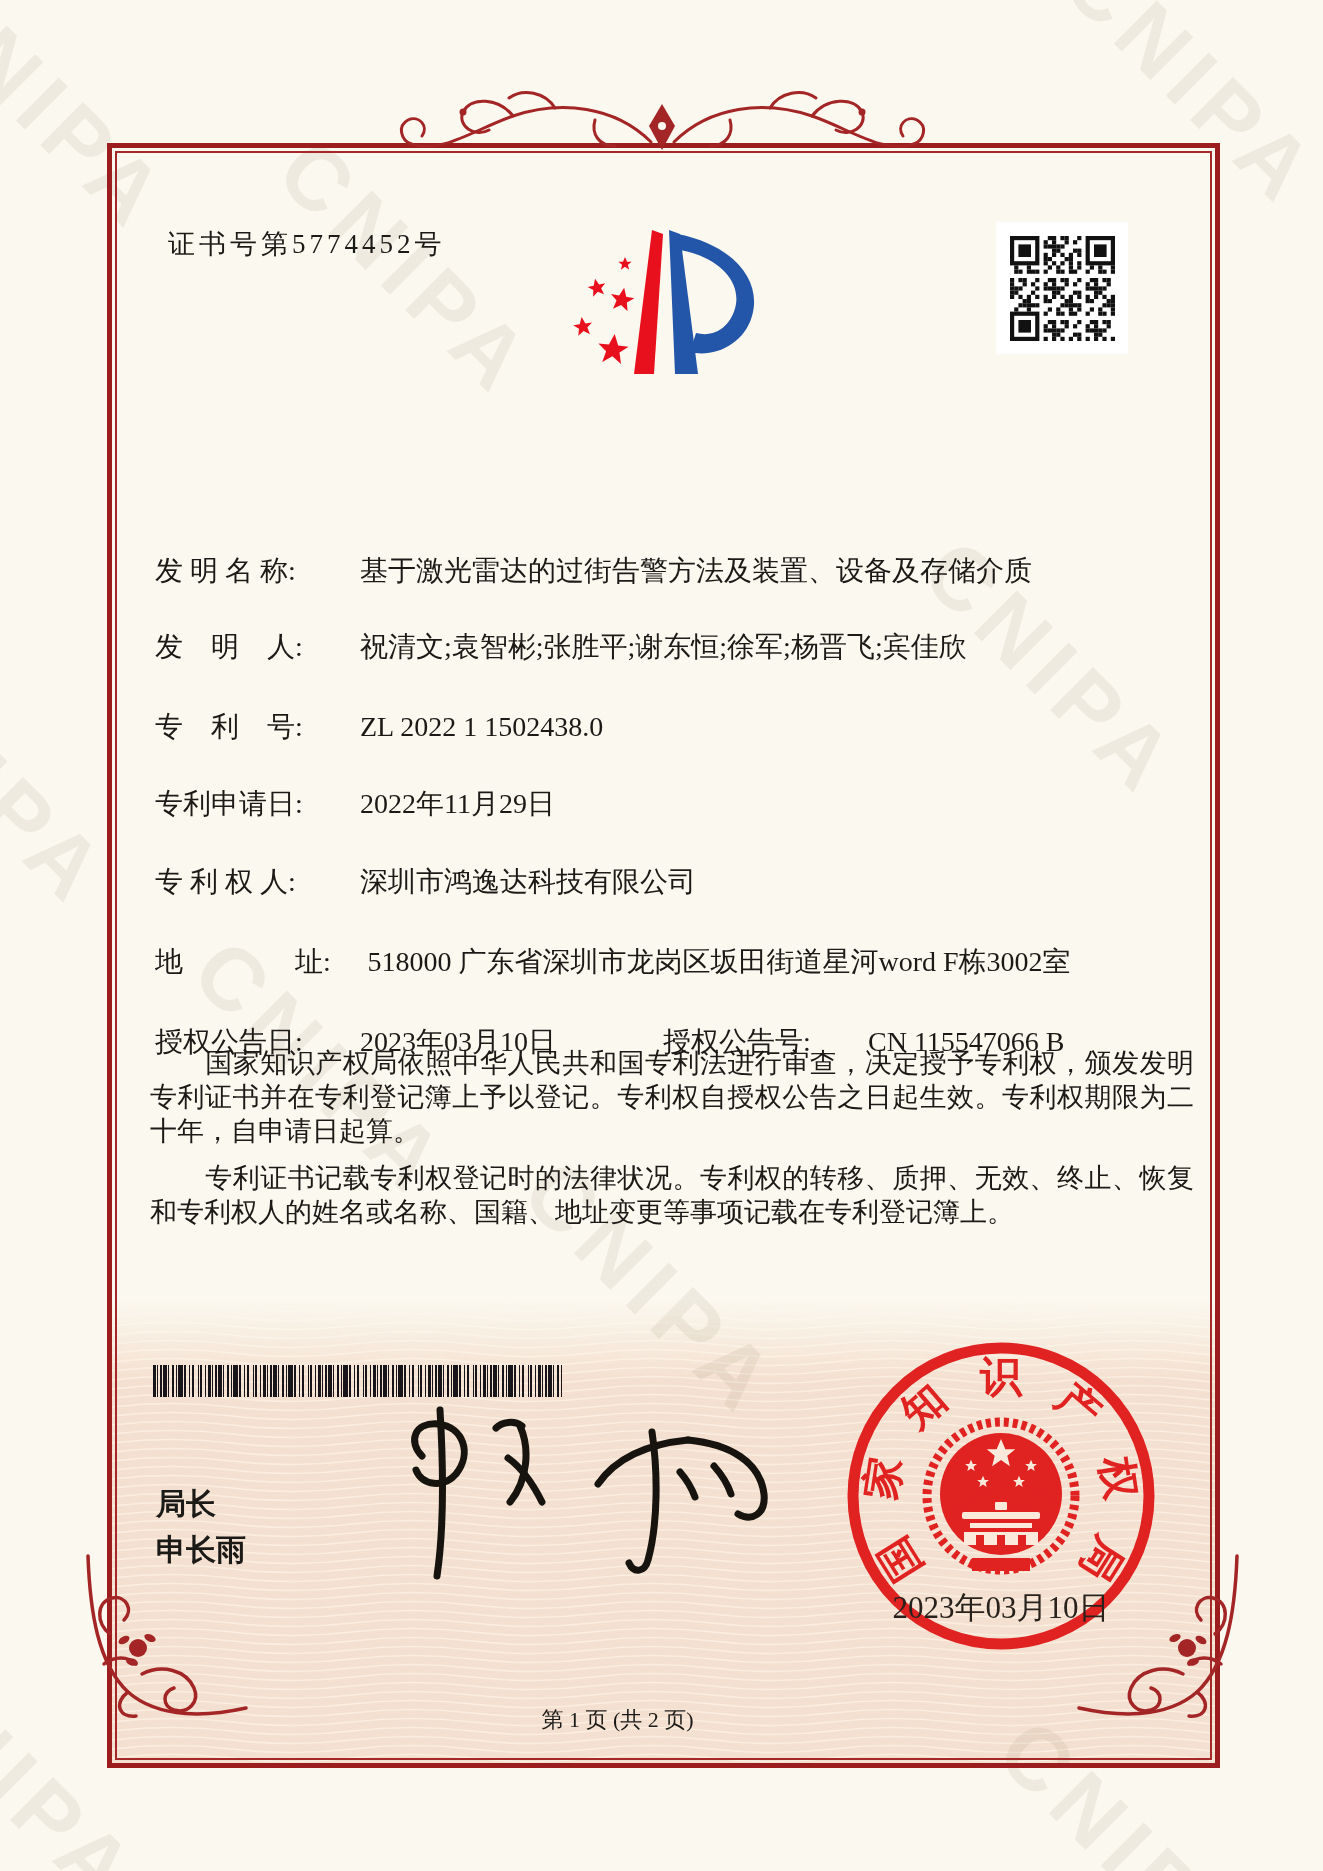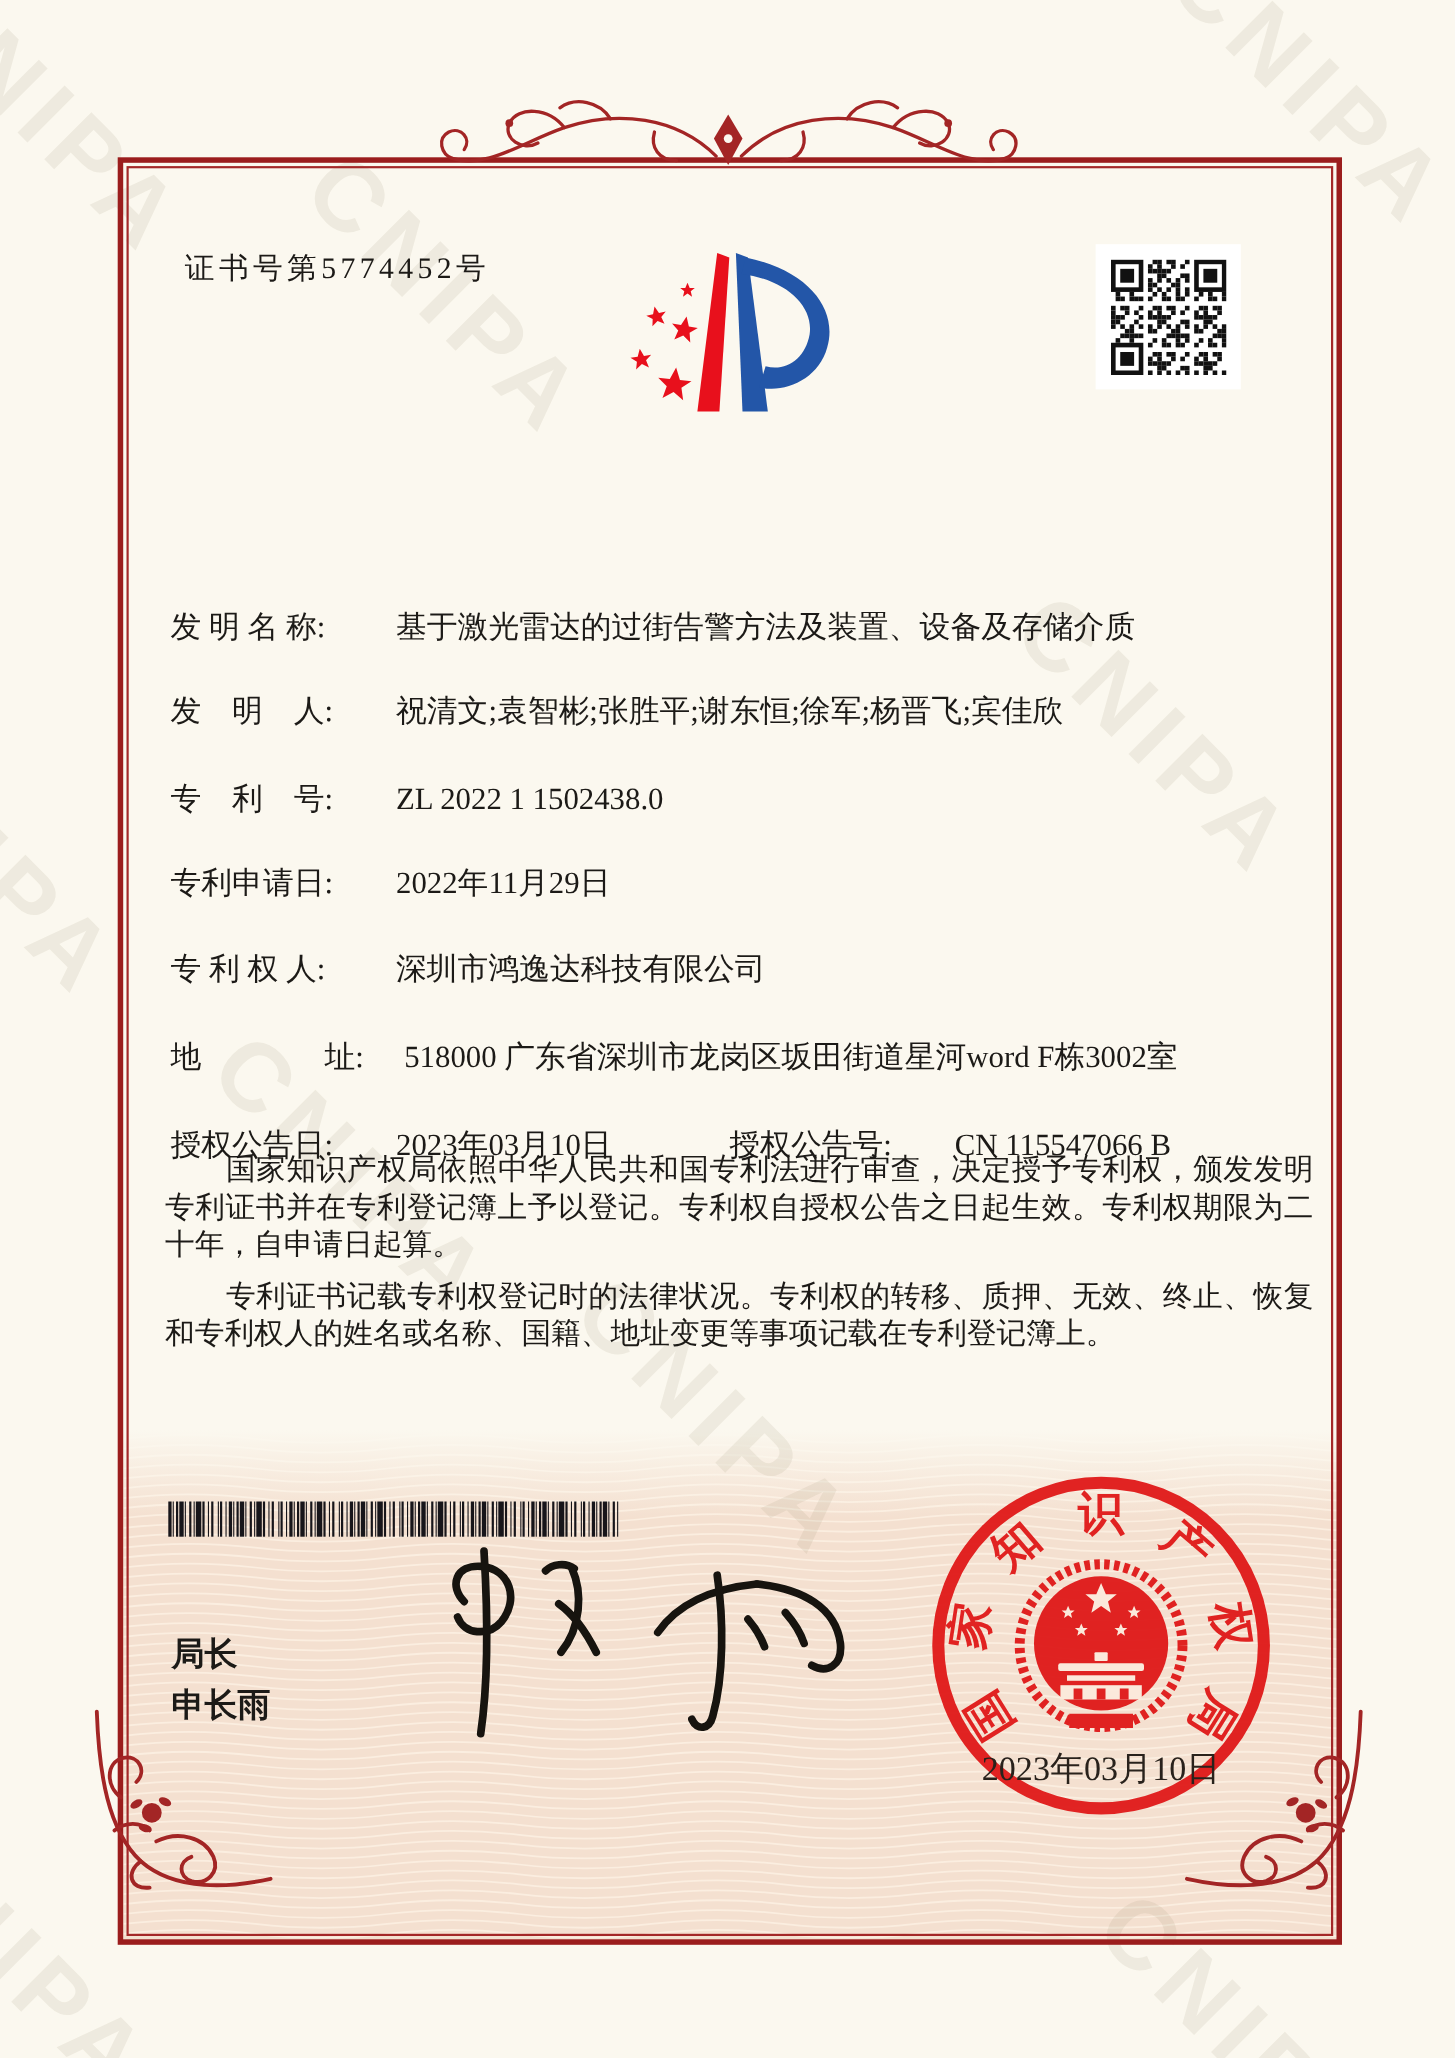--- a/index.html
+++ b/index.html
@@ -596,14 +596,15 @@
       <g fill="#df1414">
         <rect x="140" y="209" width="8" height="10"></rect>
         <rect x="161" y="209" width="8" height="10"></rect>
         <rect x="182" y="209" width="8" height="10"></rect>
       </g>
       <path d="M136,232 h58 v13 h-58 z" fill="#df1414"></path>
     </g>
     <text x="165" y="292" font-size="31" fill="#29221c" text-anchor="middle" font-family="'Liberation Serif','DejaVu Serif',serif">2023年03月10日</text>
   </svg>
 
+  <div id="pageind" class="abs">第 1 页 (共 2 页)</div>
 
 </div>
 
 </body></html>

